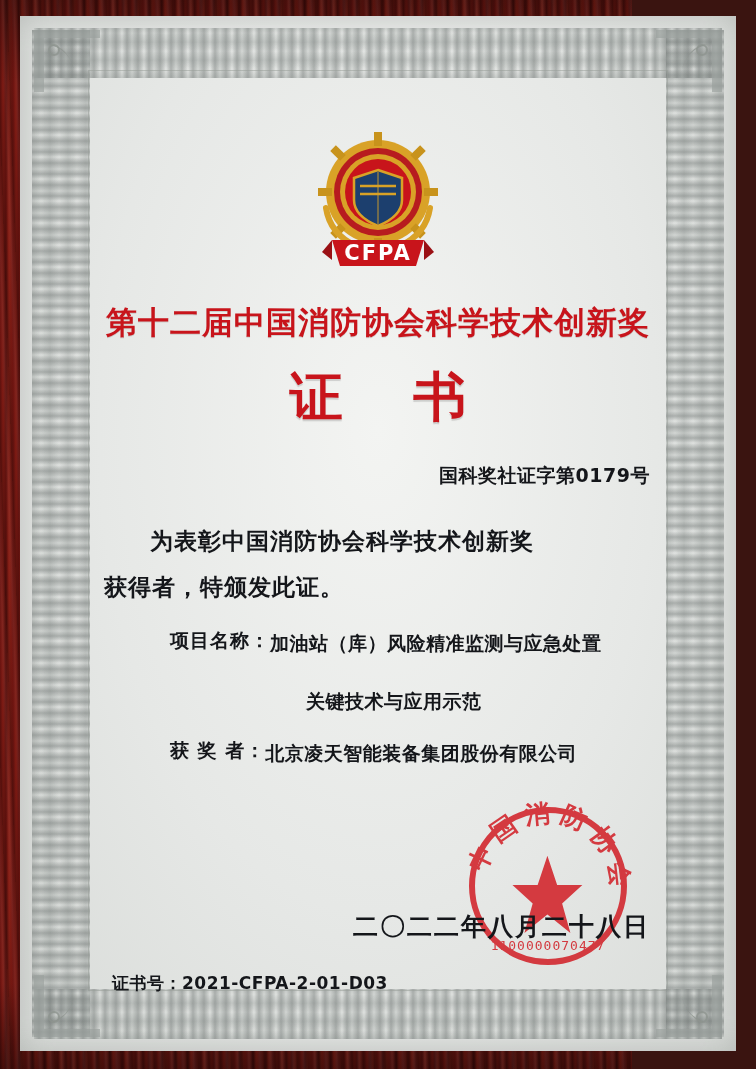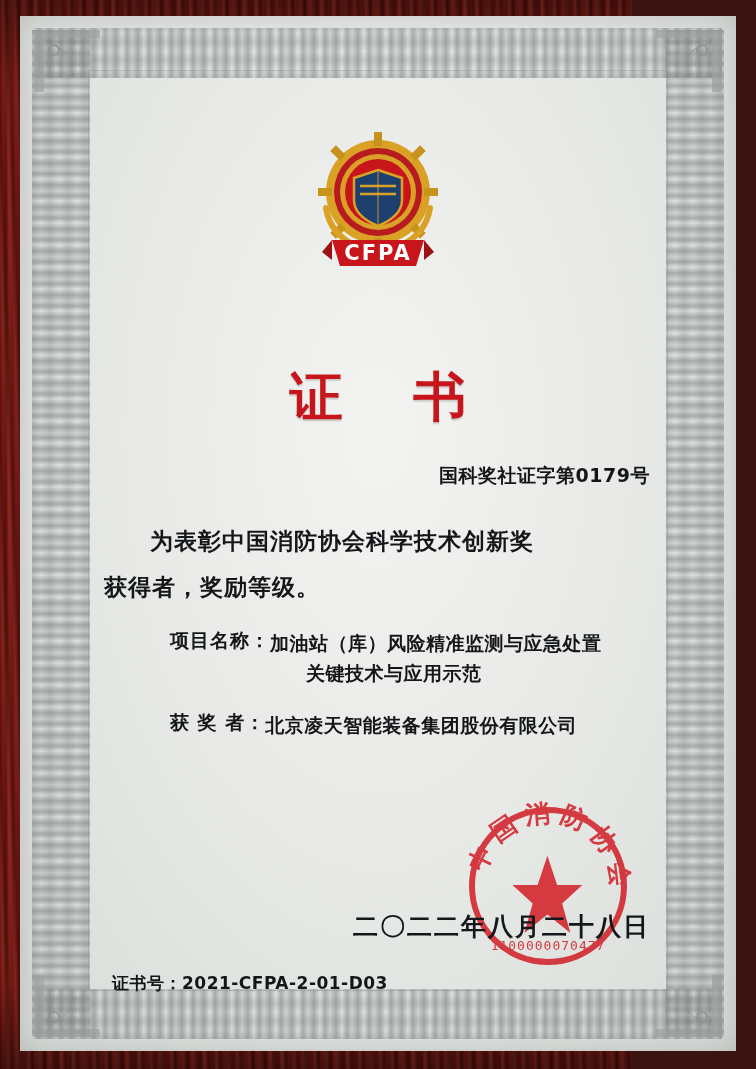--- a/index.html
+++ b/index.html
@@ -221,20 +221,21 @@
   .field-value {
     font-size: 19px;
     font-weight: 700;
     color: #14161a;
     letter-spacing: 0.5px;
     line-height: 30px;
   }
   .field-value .cont {
     display: block;
     text-indent: 36px;
+    margin-top: 28px;
   }
 
   
   .seal {
     position: absolute;
     left: 370px;
     top: 726px;
     width: 176px;
     height: 176px;
     opacity: 0.88;
@@ -336,27 +337,28 @@
           <path d="M28 78 q4 26 30 38" stroke="#d9a227" stroke-width="6" fill="none" stroke-linecap="round"></path>
           <path d="M132 78 q-4 26 -30 38" stroke="#d9a227" stroke-width="6" fill="none" stroke-linecap="round"></path>
 
           <path d="M34 110 H126 L118 136 H42 Z" fill="#c8141b"></path>
           <path d="M34 110 L24 122 L34 130 Z" fill="#9a1014"></path>
           <path d="M126 110 L136 122 L126 130 Z" fill="#9a1014"></path>
           <text x="80" y="130" font-size="21" font-weight="bold" fill="#ffffff" text-anchor="middle" font-family="'DejaVu Sans',sans-serif" letter-spacing="2">CFPA</text>
         </svg>
       </div>
 
+      <div class="title-main">第十二届中国消防协会科学技术创新奖</div>
       <div class="title-sub">证 书</div>
 
       <div class="serial-line">国科奖社证字第0179号</div>
 
       <div class="citation">
         <span class="line1">为表彰中国消防协会科学技术创新奖</span>
-        <span class="line2">获得者，奖励等级。</span>
+        <span class="line2">获得者，特颁发此证。</span>
       </div>
 
       <div class="fields">
         <div class="field-row">
           <div class="field-label">项目名称：</div>
           <div class="field-value">
             <span>加油站（库）风险精准监测与应急处置</span>
             <span class="cont">关键技术与应用示范</span>
           </div>
         </div>

